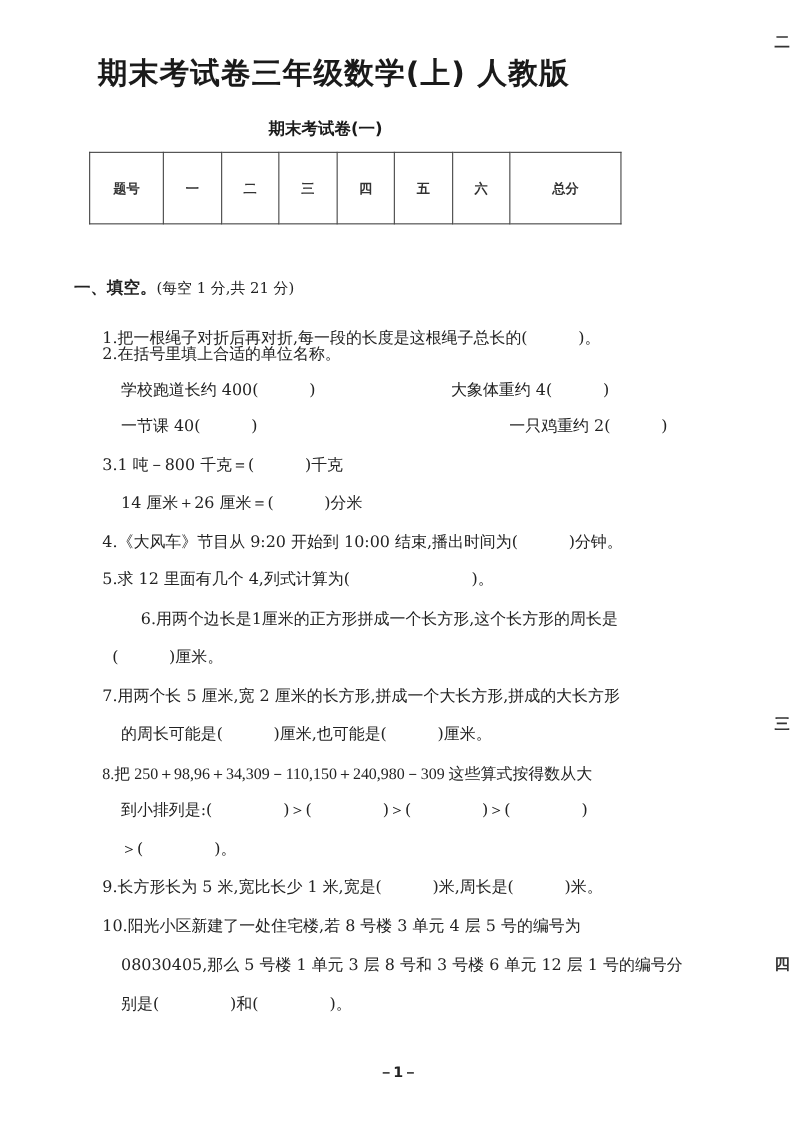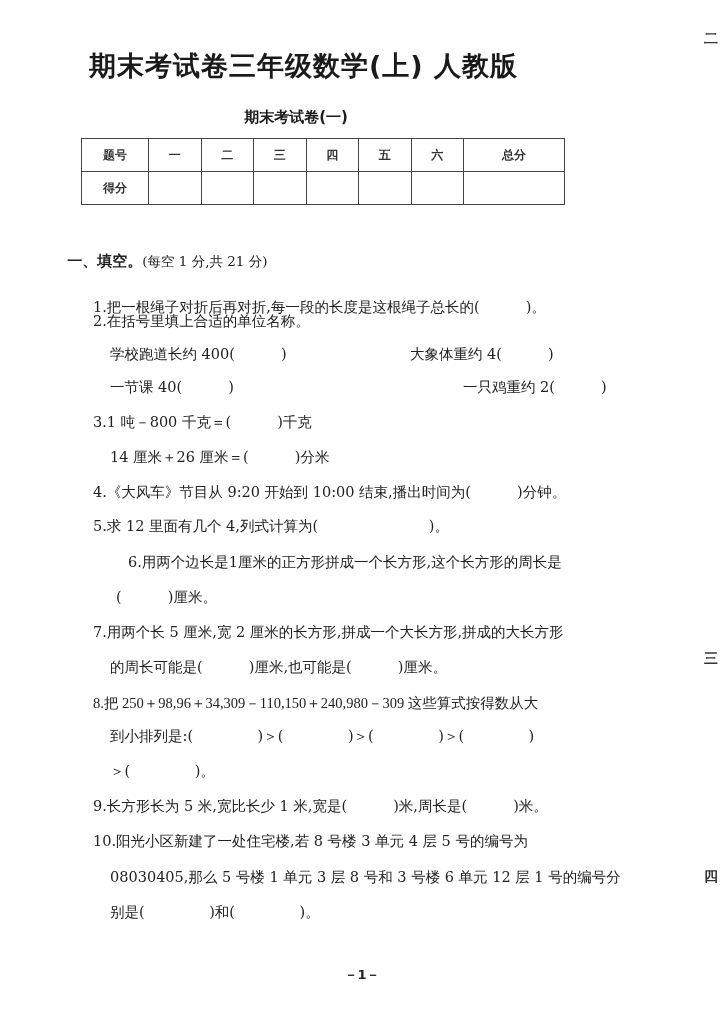--- a/index.html
+++ b/index.html
@@ -27,30 +27,20 @@
       <tr>
     <td class="first">题号</td>
     <td>一</td>
     <td>二</td>
     <td>三</td>
     <td>四</td>
     <td>五</td>
     <td>六</td>
     <td>总分</td>
   </tr>
-  <tr>
-    <td class="first">得分</td>
-    <td></td>
-    <td></td>
-    <td></td>
-    <td></td>
-    <td></td>
-    <td></td>
-    <td></td>
-  </tr>
 </tbody>
   </table>
 
 <div class="margin-mark" style="top:30px;">二</div>
 <div class="margin-mark" style="top:650px;">三</div>
 <div class="margin-mark" style="top:868px;">四</div>
 
 <div class="line" style="top:236px; left:58px;">
   <span class="section-head">一、填空。</span><span class="section-note">(每空 1 分,共 21 分)</span>
 </div>
@@ -59,21 +49,21 @@
 <div class="line" style="top:312px; left:93px;">2.在括号里填上合适的单位名称。</div>
 <div class="line" style="top:345px; left:110px;">学校跑道长约 400(          )</div>
 <div class="line" style="top:345px; left:410px;">大象体重约 4(          )</div>
 <div class="line" style="top:378px; left:110px;">一节课 40(          )</div>
 <div class="line" style="top:378px; left:426px;margin-left:37px;">一只鸡重约 2(          )</div>
 <div class="line" style="top:413px; left:93px;">3.1 吨－800 千克＝(          )千克</div>
 <div class="line" style="top:448px; left:110px;">14 厘米＋26 厘米＝(          )分米</div>
 <div class="line" style="top:483px; left:93px;">4.《大风车》节目从 9:20 开始到 10:00 结束,播出时间为(          )分钟。</div>
 <div class="line" style="top:517px; left:93px;">5.求 12 里面有几个 4,列式计算为(                        )。</div>
 <div class="line" style="top:553px; left:93px;margin-left:35px;">6.用两个边长是1厘米的正方形拼成一个长方形,这个长方形的周长是</div>
-<div class="line" style="top:588px; left:116px;">(          )厘米。</div>
+<div class="line" style="top:588px; left:102px;">(          )厘米。</div>
 <div class="line" style="top:623px; left:93px;">7.用两个长 5 厘米,宽 2 厘米的长方形,拼成一个大长方形,拼成的大长方形</div>
 <div class="line" style="top:658px; left:110px;">的周长可能是(          )厘米,也可能是(          )厘米。</div>
 <div class="line" style="top:694px; left:93px;font-family:Liberation Serif, serif;">8.把 250＋98,96＋34,309－110,150＋240,980－309 这些算式按得数从大</div>
 <div class="line" style="top:727px; left:110px;">到小排列是:(              )＞(              )＞(              )＞(              )</div>
 <div class="line" style="top:762px; left:110px;">＞(              )。</div>
 <div class="line" style="top:797px; left:93px;">9.长方形长为 5 米,宽比长少 1 米,宽是(          )米,周长是(          )米。</div>
 <div class="line" style="top:832px; left:93px;">10.阳光小区新建了一处住宅楼,若 8 号楼 3 单元 4 层 5 号的编号为</div>
 <div class="line" style="top:868px; left:110px;">08030405,那么 5 号楼 1 单元 3 层 8 号和 3 号楼 6 单元 12 层 1 号的编号分</div>
 <div class="line" style="top:903px; left:110px;">别是(              )和(              )。</div>
 

